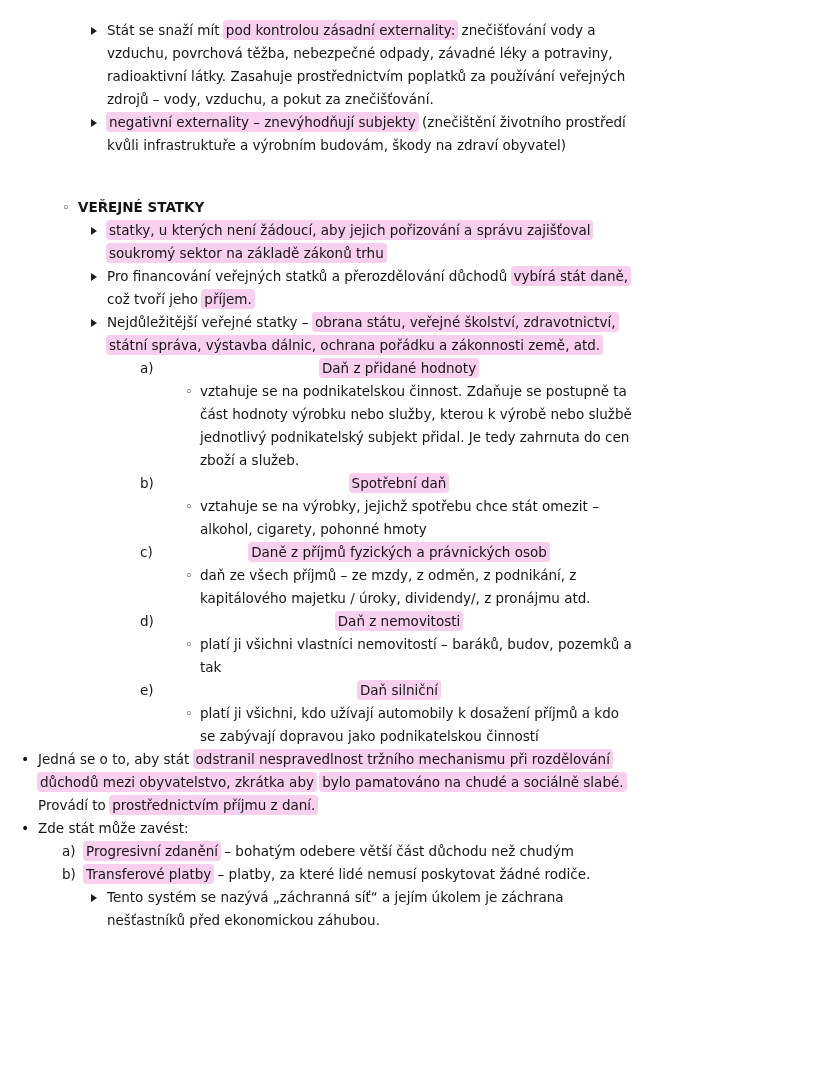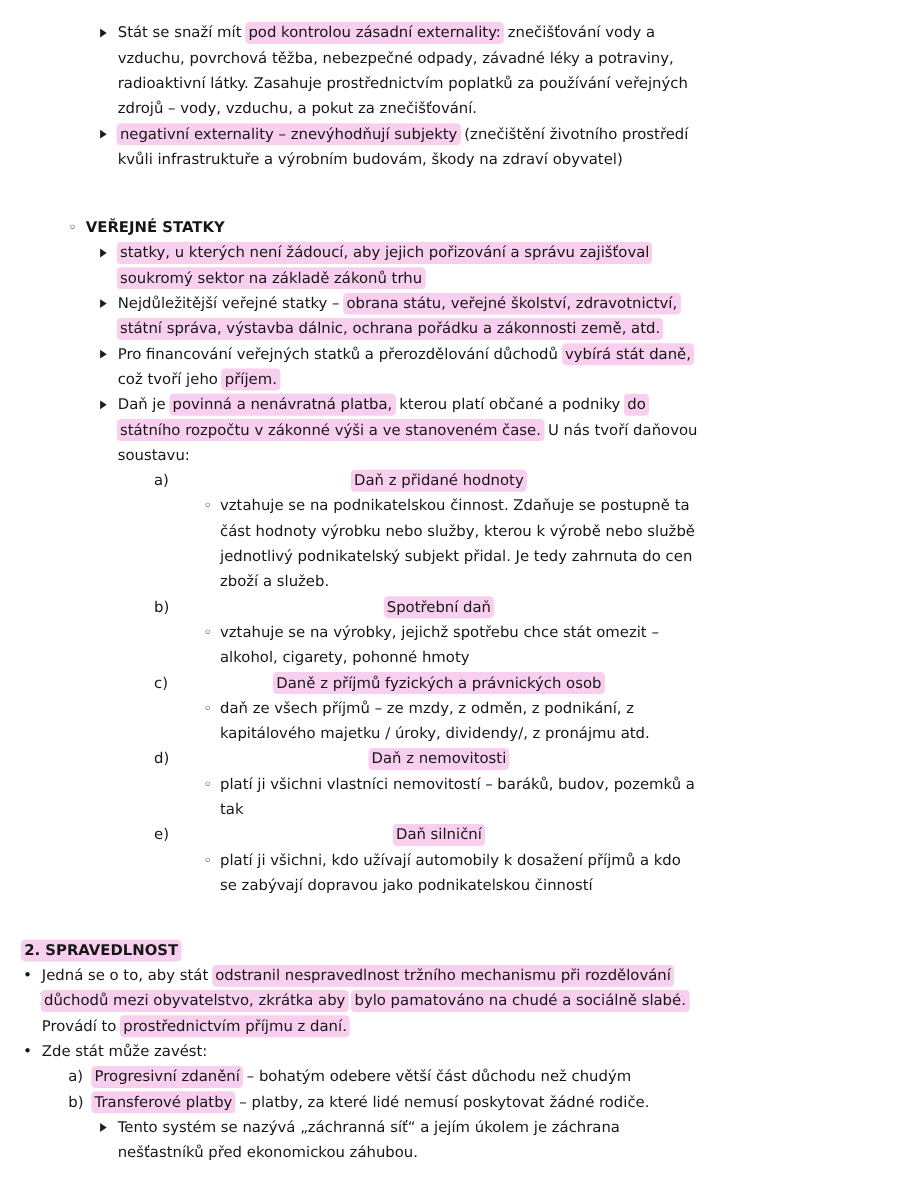--- a/index.html
+++ b/index.html
@@ -86,29 +86,25 @@
     <div class="block lvl-1 has-circle">
       <span class="marker m-circle">◦</span>
       <div class="content bold"><span>VEŘEJNÉ STATKY</span></div>
     </div>
     <div class="block lvl-2 has-triangle">
       <span class="marker m-triangle"></span>
       <div class="content"><span class="hl">statky, u kterých není žádoucí, aby jejich pořizování a správu zajišťoval soukromý sektor na základě zákonů trhu</span></div>
     </div>
     <div class="block lvl-2 has-triangle">
       <span class="marker m-triangle"></span>
-      <div class="content"><span>Nejdůležitější veřejné statky – </span><span class="hl">obrana státu, veřejné školství, zdravotnictví, státní správa, výstavba dálnic, ochrana pořádku a zákonnosti země, atd.</span></div>
-    </div>
-    <div class="block lvl-2 has-triangle">
-      <span class="marker m-triangle"></span>
       <div class="content"><span>Pro financování veřejných statků a přerozdělování důchodů </span><span class="hl">vybírá stát daně,</span><span> což tvoří jeho </span><span class="hl">příjem.</span></div>
     </div>
     <div class="block lvl-2 has-triangle">
       <span class="marker m-triangle"></span>
-      <div class="content"><span>Daň je </span><span class="hl">povinná a nenávratná platba,</span><span> kterou platí občané a podniky </span><span class="hl">do státního rozpočtu v zákonné výši a ve stanoveném čase.</span><span> U nás tvoří daňovou soustavu:</span></div>
+      <div class="content"><span>Nejdůležitější veřejné statky – </span><span class="hl">obrana státu, veřejné školství, zdravotnictví, státní správa, výstavba dálnic, ochrana pořádku a zákonnosti země, atd.</span></div>
     </div>
     <div class="block lvl-3 has-letter">
       <span class="marker m-letter">a)</span>
       <div class="content"><span class="hl">Daň z přidané hodnoty</span></div>
     </div>
     <div class="block lvl-4 has-circle">
       <span class="marker m-circle">◦</span>
       <div class="content"><span>vztahuje se na podnikatelskou činnost. Zdaňuje se postupně ta část hodnoty výrobku nebo služby, kterou k výrobě nebo službě jednotlivý podnikatelský subjekt přidal. Je tedy zahrnuta do cen zboží a služeb.</span></div>
     </div>
     <div class="block lvl-3 has-letter">
@@ -136,23 +132,20 @@
       <div class="content"><span>platí ji všichni vlastníci nemovitostí – baráků, budov, pozemků a tak</span></div>
     </div>
     <div class="block lvl-3 has-letter">
       <span class="marker m-letter">e)</span>
       <div class="content"><span class="hl">Daň silniční</span></div>
     </div>
     <div class="block lvl-4 has-circle">
       <span class="marker m-circle">◦</span>
       <div class="content"><span>platí ji všichni, kdo užívají automobily k dosažení příjmů a kdo se zabývají dopravou jako podnikatelskou činností</span></div>
     </div>
-    <div class="block lvl-0 gap">
-      <div class="content bold"><span class="hl">2. SPRAVEDLNOST</span></div>
-    </div>
     <div class="block lvl-0 has-disc">
       <span class="marker m-disc">•</span>
       <div class="content"><span>Jedná se o to, aby stát </span><span class="hl">odstranil nespravedlnost tržního mechanismu při rozdělování důchodů mezi obyvatelstvo, zkrátka aby</span><span> </span><span class="hl">bylo pamatováno na chudé a sociálně slabé.</span><span> Provádí to </span><span class="hl">prostřednictvím příjmu z daní.</span></div>
     </div>
     <div class="block lvl-0 has-disc">
       <span class="marker m-disc">•</span>
       <div class="content"><span>Zde stát může zavést:</span></div>
     </div>
     <div class="block lvl-1 has-letter">
       <span class="marker m-letter">a)</span>

